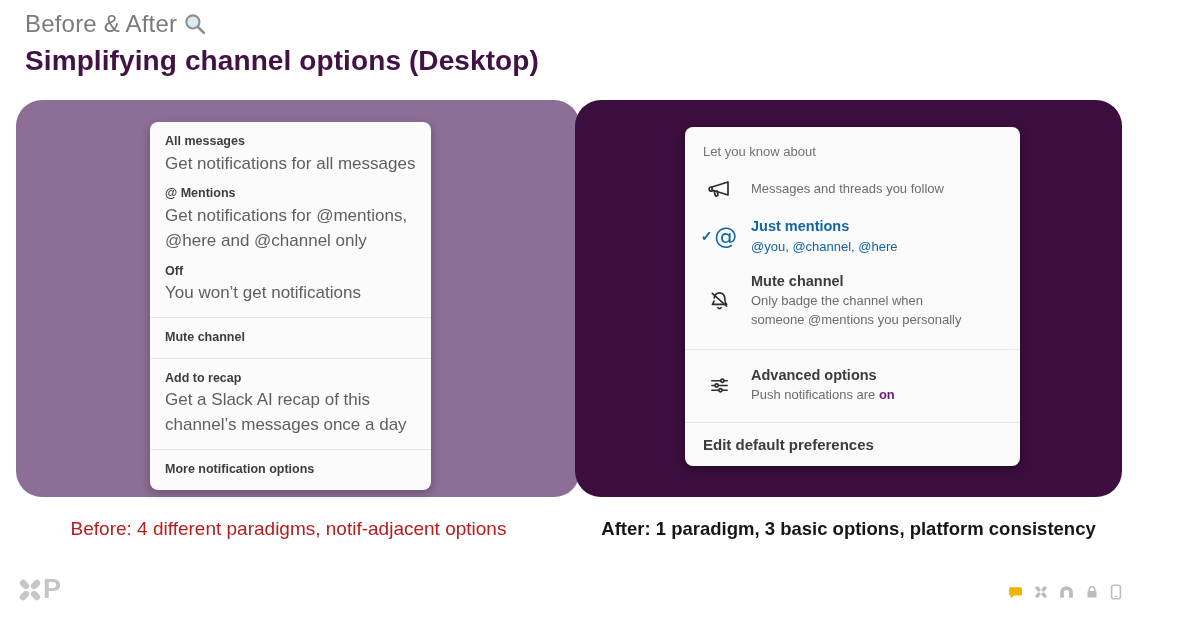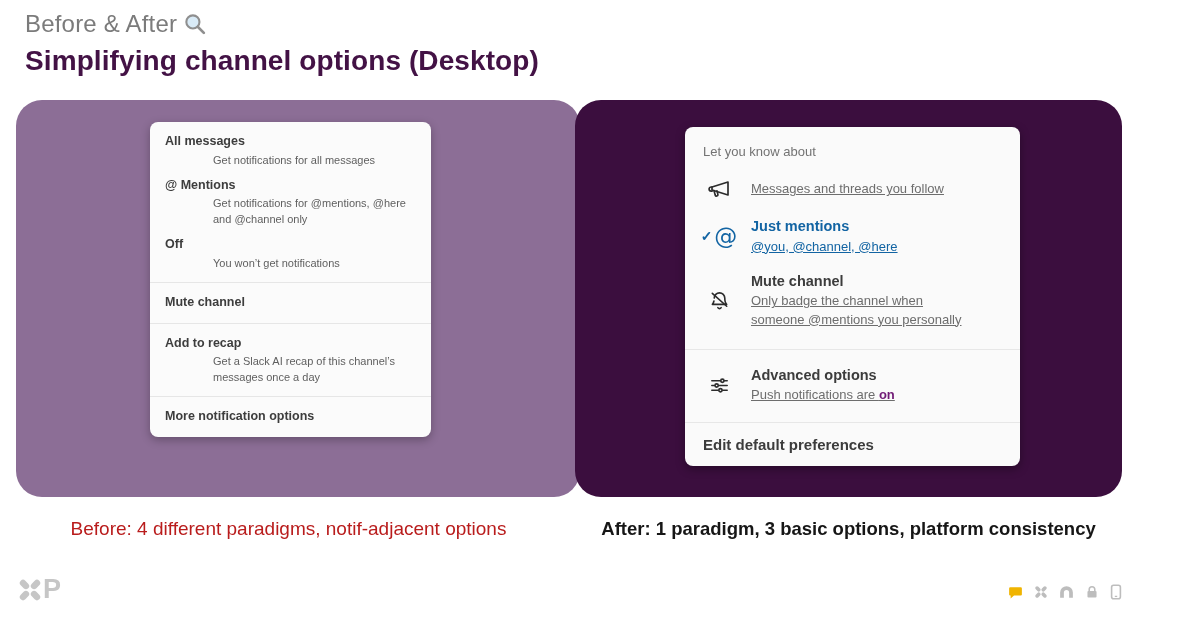--- a/index.html
+++ b/index.html
@@ -19,33 +19,33 @@
   .panel.right { left:575px; width:547px; background:#3b0e3e; }
 
   
   .before-card { position:absolute; left:134px; top:22px; width:281px;
     background:#fbfbfb; border-radius:8px; box-shadow:0 3px 10px rgba(0,0,0,.28);
     overflow:hidden; }
   .b-sec { padding:11px 15px; border-bottom:1px solid #e6e6e6; }
   .b-sec:last-child { border-bottom:none; }
   .b-item + .b-item { margin-top:9px; }
   .b-t { font-size:12.5px; font-weight:600; color:#3d3d3d; line-height:1.4; }
-  .b-d { font-size:11px; color:#5f5f5f; line-height:1.47; margin-top:1px;margin-left:48px; }
+  .b-d { font-size:17px; color:#5f5f5f; line-height:1.47; margin-top:1px; }
 
   
   .after-card { position:absolute; left:110px; top:27px; width:335px;
     background:#fafafa; border-radius:8px; box-shadow:0 3px 10px rgba(0,0,0,.35);
     overflow:hidden; }
   .a-hdr { padding:17px 18px 4px 18px; font-size:13px; color:#737373; }
   .a-items { padding:6px 0 12px 0; }
   .a-item { display:flex; align-items:center; gap:8px; padding:8px 14px 8px 10px; }
   .a-icon { width:48px; min-width:48px; display:flex; align-items:center; justify-content:center; gap:2px; }
   .a-text { max-width:212px; }
   .a-t { font-size:14.5px; font-weight:600; color:#3c3c3c; line-height:1.35; }
-  .a-d { font-size:13px; color:#6d6d6d; line-height:1.4; margin-top:1px;text-decoration:underline; }
+  .a-d { font-size:13px; color:#6d6d6d; line-height:1.4; margin-top:1px; }
   .a-item.selected .a-t, .a-item.selected .a-d { color:#1264a3; }
   .check { color:#1264a3; font-size:14px; font-weight:700; line-height:1; }
   .at { color:#1264a3; font-size:23px; font-weight:400; line-height:1; font-family:"DejaVu Sans", sans-serif; }
   .a-div { height:1px; background:#e7e7e7; }
   .state { color:#701a75; font-weight:600; }
   .a-footer { padding:13px 18px; font-size:15px; font-weight:600; color:#3c3c3c; }
 
   
   .caption { position:absolute; top:518px; text-align:center; }
   .caption.before-cap { left:16px; width:545px; font-size:19px; color:#b91c1c; font-weight:400; }

